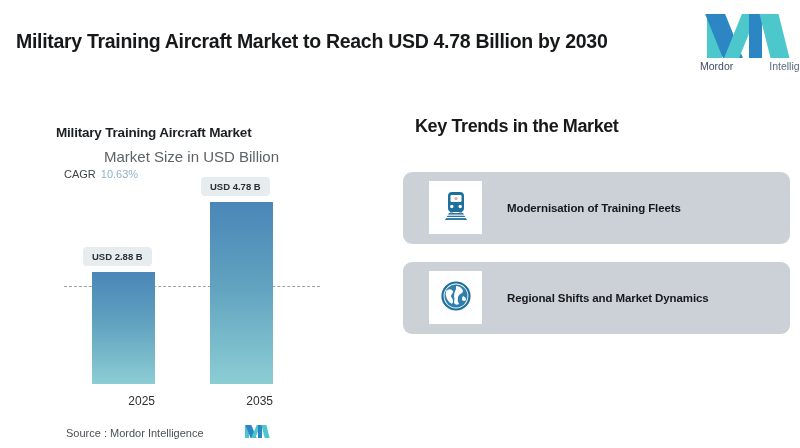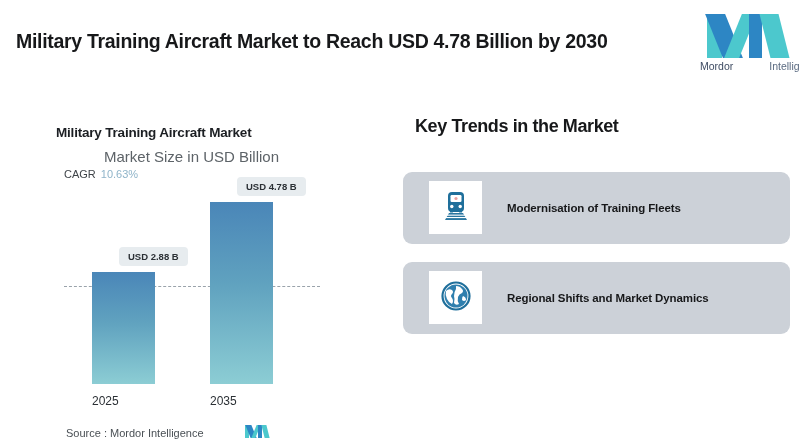--- a/index.html
+++ b/index.html
@@ -139,30 +139,29 @@
 
   .bar-value-badge {
     position: absolute;
     background: #e7ecef;
     border-radius: 4px;
     font-size: 9.5px;
     font-weight: bold;
     color: #2b3035;
     padding: 4px 9px;
     white-space: nowrap;
-    margin-left: 36px;
   }
   #badge-2025 { left: 19px; bottom: 146px; }
   #badge-2030 { left: 137px; bottom: 216px; }
 
   .bar-category {
     position: absolute;
     bottom: 4px;
     width: 63px;
-    text-align: left;
+    text-align: right;
     font-size: 12px;
     color: #2b3035;
   }
   #cat-2025 { left: 28px; }
   #cat-2030 { left: 146px; }
 
   #chart-source {
     position: absolute;
     left: 66px; top: 327px;
     font-size: 11px;

